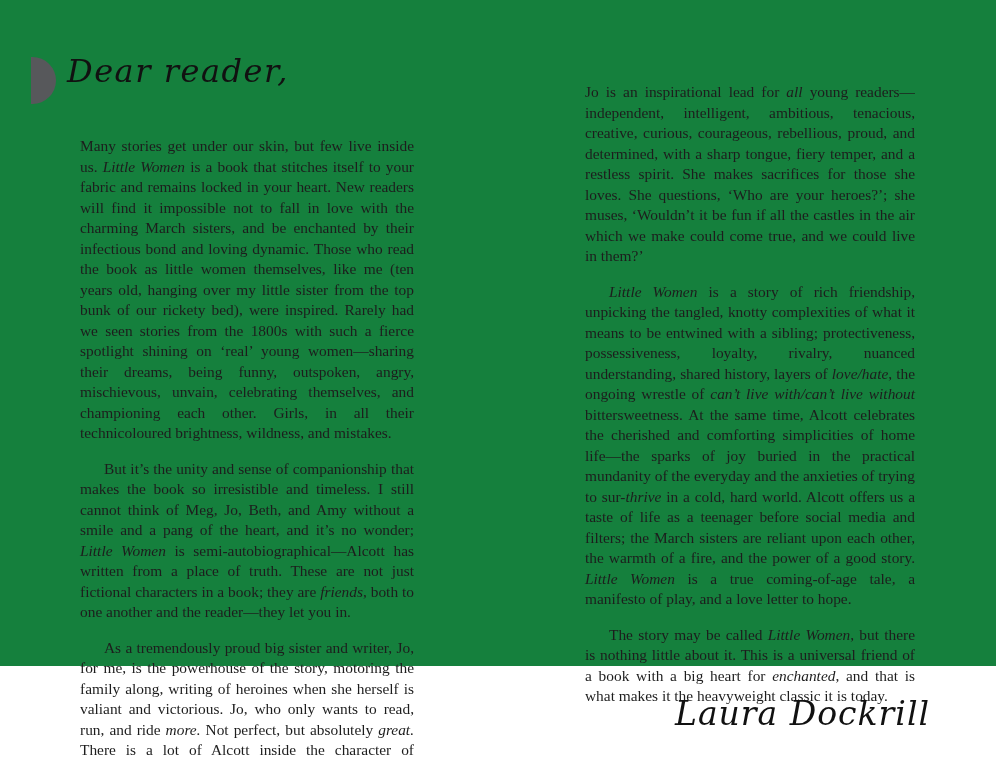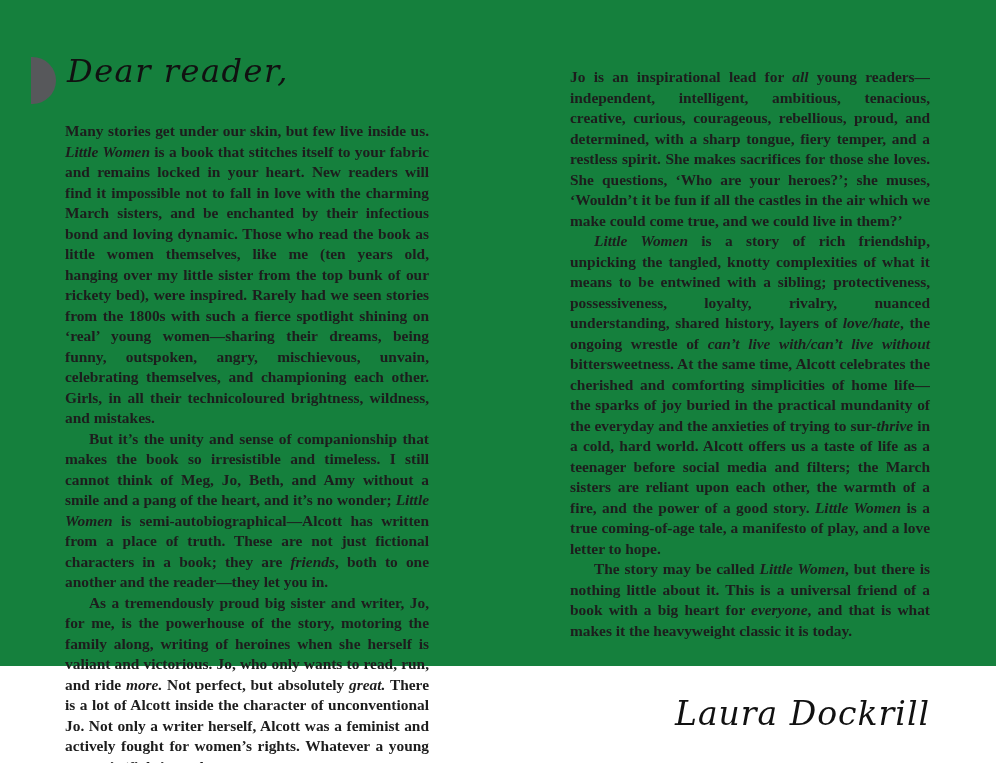--- a/index.html
+++ b/index.html
@@ -54,21 +54,21 @@
     position: absolute;
     left: 0;
     font-size: 15.4px;
     line-height: 20.5px;
     text-align: justify;
     color: #1d1d1d;
   }
   .page-left  .page-body { top: 121px; width: 364px; }
   .page-right .page-body { top: 67px;  width: 360px; }
 
-  .page-body p { margin: 0; text-indent: 24px; font-weight: bold; }
+  .page-body p { margin: 15px; text-indent: 24px; }
   .page-body p:first-child { text-indent: 0; }
 
   .signature {
     position: absolute;
     top: 686px;
     right: 0;
     width: 100%;
     text-align: right;
     font-family: "DejaVu Serif", serif;
     font-style: italic;
@@ -92,18 +92,18 @@
         <p>Many stories get under our skin, but few live inside us. <i>Little Women</i> is a book that stitches itself to your fabric and remains locked in your heart. New readers will find it impossible not to fall in love with the charming March sisters, and be enchanted by their infectious bond and loving dynamic. Those who read the book as little women themselves, like me (ten years old, hanging over my little sister from the top bunk of our rickety bed), were inspired. Rarely had we seen stories from the 1800s with such a fierce spotlight shining on ‘real’ young women—sharing their dreams, being funny, outspoken, angry, mischievous, unvain, celebrating themselves, and championing each other. Girls, in all their technicoloured brightness, wildness, and mistakes.</p>
         <p>But it’s the unity and sense of companionship that makes the book so irresistible and timeless. I still cannot think of Meg, Jo, Beth, and Amy without a smile and a pang of the heart, and it’s no wonder; <i>Little Women</i> is semi-autobiographical—Alcott has written from a place of truth. These are not just fictional characters in a book; they are <i>friends</i>, both to one another and the reader—they let you in.</p>
         <p>As a tremendously proud big sister and writer, Jo, for me, is the powerhouse of the story, motoring the family along, writing of heroines when she herself is valiant and victorious. Jo, who only wants to read, run, and ride <i>more.</i> Not perfect, but absolutely <i>great.</i> There is a lot of Alcott inside the character of unconventional Jo. Not only a writer herself, Alcott was a feminist and actively fought for women’s rights. Whatever a young person’s ‘fight’ may be,</p>
       </div>
   </div>
 
   <div class="page page-right">
     <div class="page-body">
         <p>Jo is an inspirational lead for <i>all</i> young readers—independent, intelligent, ambitious, tenacious, creative, curious, courageous, rebellious, proud, and determined, with a sharp tongue, fiery temper, and a restless spirit. She makes sacrifices for those she loves. She questions, ‘Who are your heroes?’; she muses, ‘Wouldn’t it be fun if all the castles in the air which we make could come true, and we could live in them?’</p>
         <p><i>Little Women</i> is a story of rich friendship, unpicking the tangled, knotty complexities of what it means to be entwined with a sibling; protectiveness, possessiveness, loyalty, rivalry, nuanced understanding, shared history, layers of <i>love/hate</i>, the ongoing wrestle of <i>can’t live with/can’t live without</i> bittersweetness. At the same time, Alcott celebrates the cherished and comforting simplicities of home life—the sparks of joy buried in the practical mundanity of the everyday and the anxieties of trying to sur-<i>thrive</i> in a cold, hard world. Alcott offers us a taste of life as a teenager before social media and filters; the March sisters are reliant upon each other, the warmth of a fire, and the power of a good story. <i>Little Women</i> is a true coming-of-age tale, a manifesto of play, and a love letter to hope.</p>
-        <p>The story may be called <i>Little Women</i>, but there is nothing little about it. This is a universal friend of a book with a big heart for <i>everyone</i>, and that is what makes it the heavyweight classic it is today.</p>
+        <p>The story may be called <i>Little Women</i>, but there is nothing little about it. This is a universal friend of a book with a big heart for <i>enchanted</i>, and that is what makes it the heavyweight classic it is today.</p>
       </div>
     <div class="signature">Laura Dockrill</div>
   </div>
 
 </div>
 
 </body></html>

